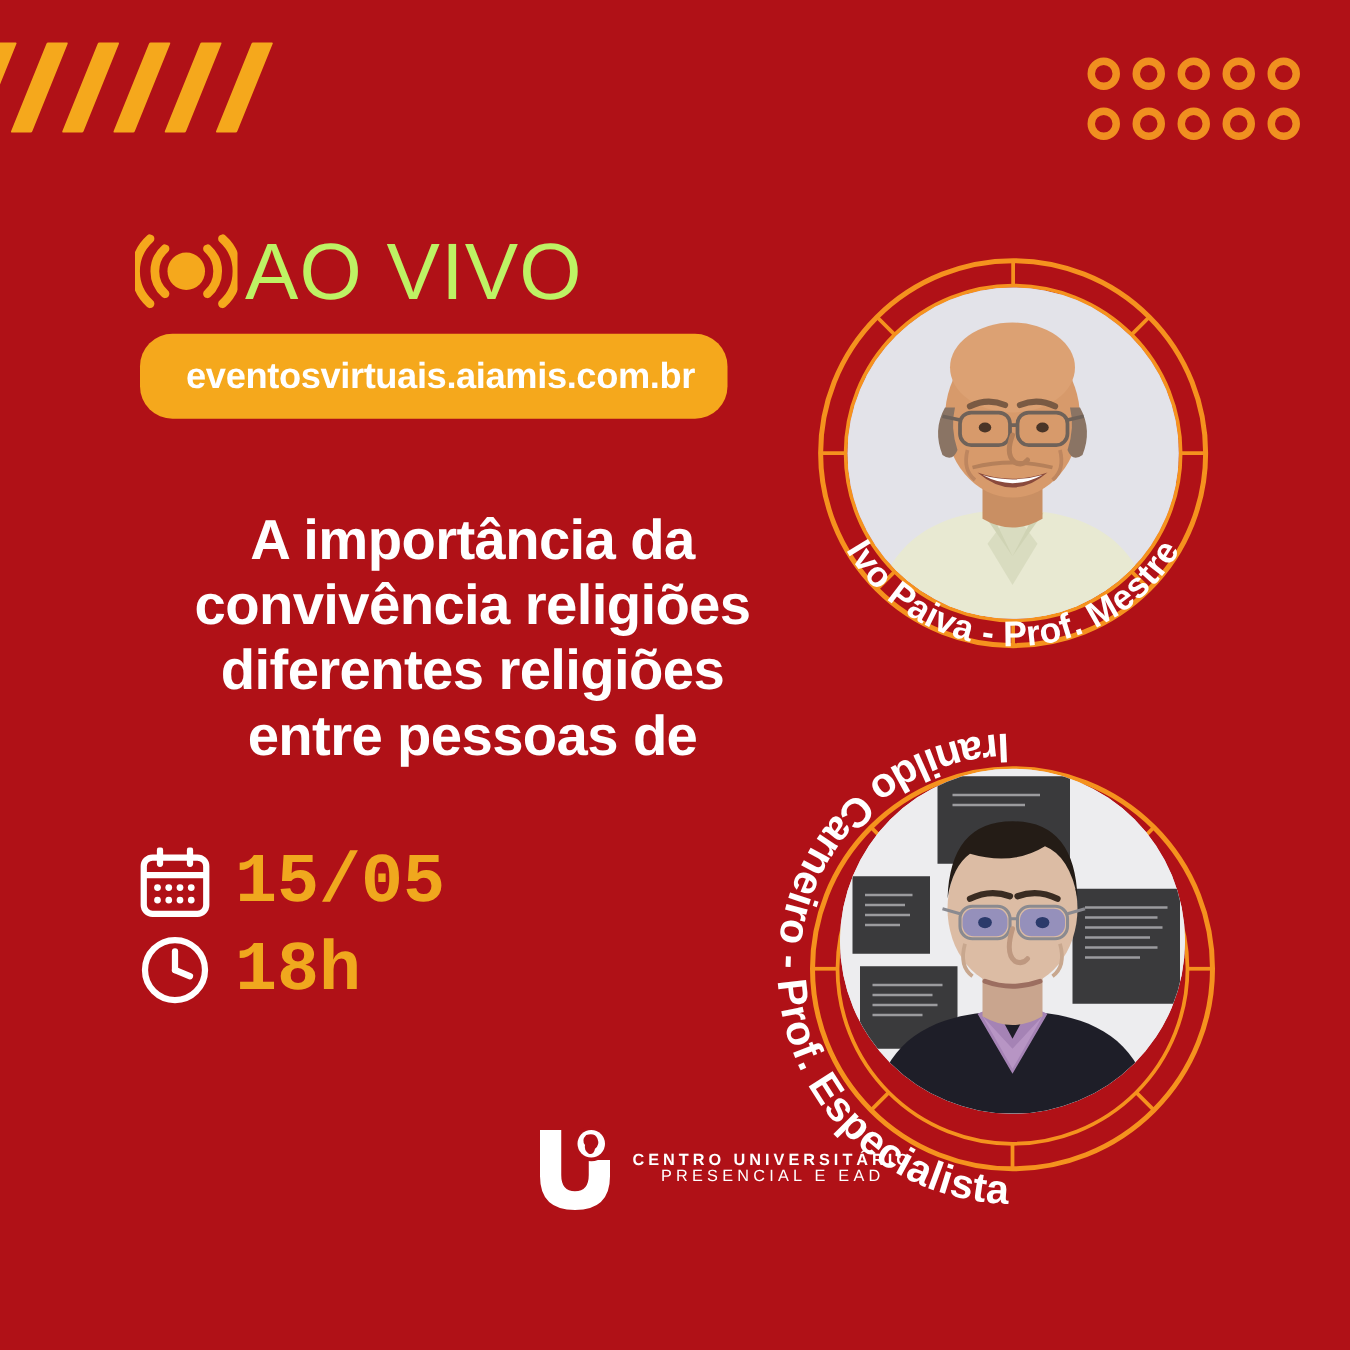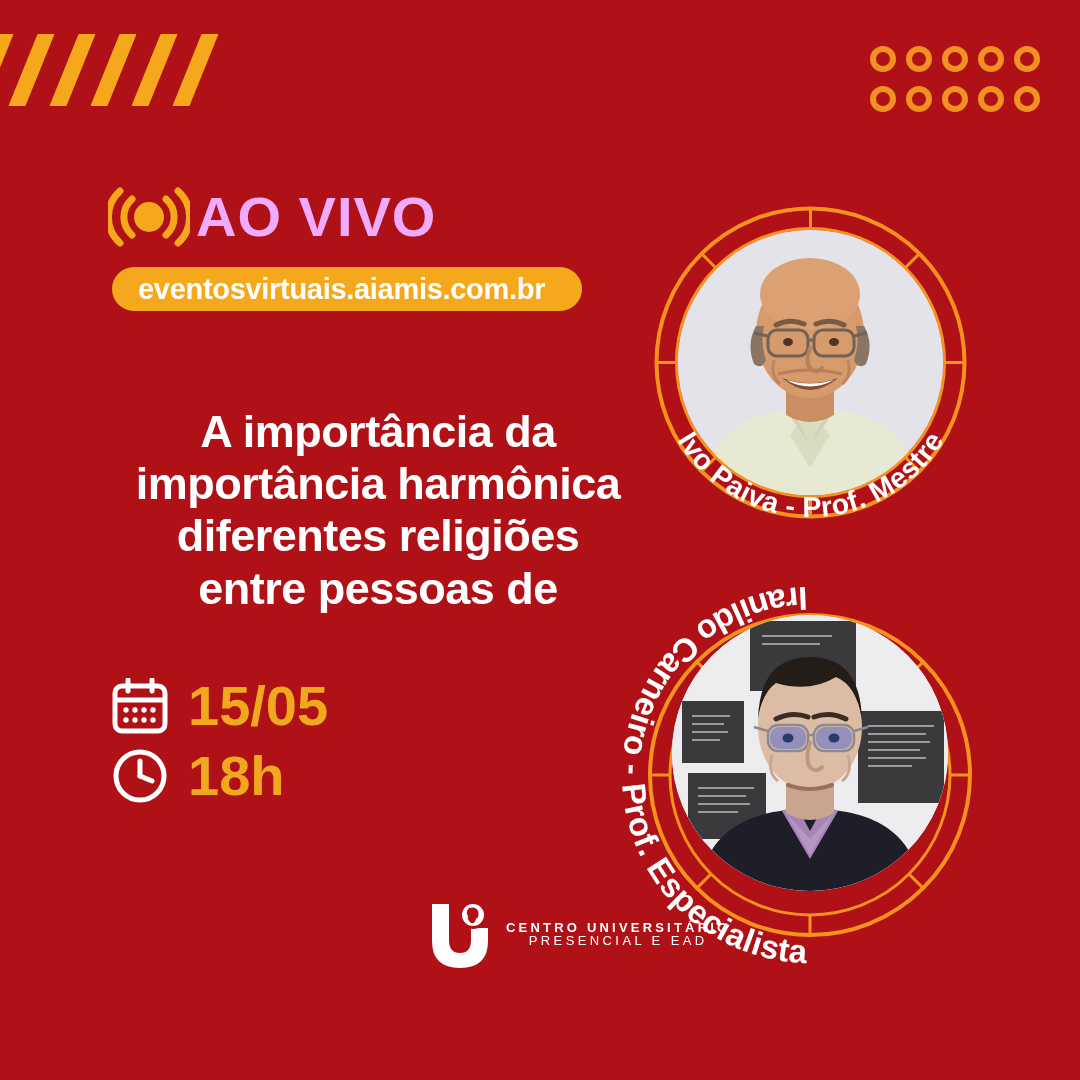--- a/index.html
+++ b/index.html
@@ -18,35 +18,35 @@
 
   
   .dots{position:absolute;right:40px;top:46px;display:grid;
         grid-template-columns:repeat(5,1fr);grid-auto-rows:36px;
         column-gap:10px;row-gap:4px;}
   .dot{width:26px;height:26px;border-radius:50%;border:6px solid #F09020;box-sizing:border-box;}
 
   
   .live-row{position:absolute;left:108px;top:178px;display:flex;align-items:center;gap:6px;}
   .live-icon{width:82px;height:78px;flex:none;}
-  .live-text{font-size:56px;font-weight:bold;color:#f0abfc;letter-spacing:1px;line-height:1;
+  .live-text{font-size:64px;font-weight:normal;color:#bef264;letter-spacing:1px;line-height:1;
              font-family:"Liberation Sans", sans-serif;}
 
-  .url-pill{position:absolute;left:112px;top:267px;height:44px;min-width:470px;
+  .url-pill{position:absolute;left:112px;top:267px;height:68px;min-width:470px;
             background:#F5A81C;border-radius:26px;display:flex;align-items:center;
-            justify-content:flex-start;padding:0 26px;box-sizing:border-box;}
+            justify-content:flex-end;padding:0 26px;box-sizing:border-box;}
   .url-pill span{color:#FFFFFF;font-size:29px;font-weight:bold;letter-spacing:-0.3px;}
 
   
   .title{position:absolute;left:108px;top:406px;width:540px;color:#FFFFFF;
          font-size:45px;font-weight:bold;line-height:1.16;letter-spacing:-0.5px;text-align:center;}
 
   
   .meta{position:absolute;left:112px;top:678px;display:flex;flex-direction:column;gap:14px;}
-  .meta-row{display:flex;align-items:flex-start;gap:20px;}
+  .meta-row{display:flex;align-items:flex-start;gap:20px;font-family:Liberation Mono, monospace;}
   .meta-icon{width:56px;height:56px;flex:none;}
   .meta-text{color:#F0A81E;font-size:56px;font-weight:bold;line-height:1;letter-spacing:0px;}
 
   
   .speaker{position:absolute;}
   .ring-svg{position:absolute;left:0;top:0;}
   .photo{position:absolute;border-radius:50%;overflow:hidden;background:#E2E2E8;}
   .curve-svg{position:absolute;left:0;top:0;pointer-events:none;}
   .curve-svg text{fill:#FFFFFF;font-family:"Liberation Sans", sans-serif;font-weight:bold;}
 
@@ -104,21 +104,21 @@
     </span>
     <span class="live-text">AO VIVO</span>
   </div>
 
   <div class="url-pill">
     <span>eventosvirtuais.aiamis.com.br</span>
   </div>
 
   <div class="title">
     <div>A importância da</div>
-    <div>importância harmônica</div>
+    <div>convivência religiões</div>
     <div>diferentes religiões</div>
     <div>entre pessoas de</div>
   </div>
 
   <div class="meta">
     <div class="meta-row">
       <span class="meta-icon">
         <svg viewBox="0 0 56 56" width="56" height="56">
           <rect x="3" y="8" width="50" height="45" rx="7" ry="7" fill="none" stroke="#FFFFFF" stroke-width="5"></rect>
           <line x1="3" y1="22" x2="53" y2="22" stroke="#FFFFFF" stroke-width="5"></line>

